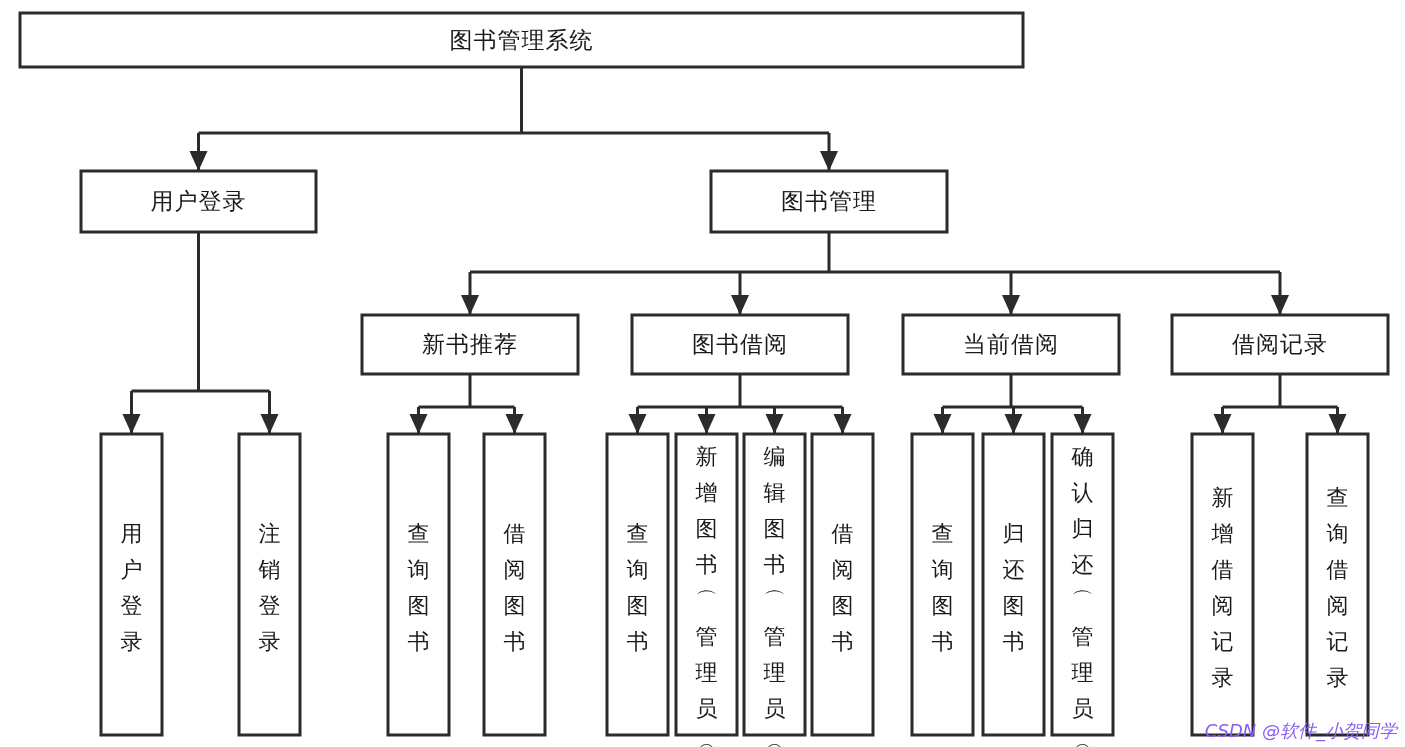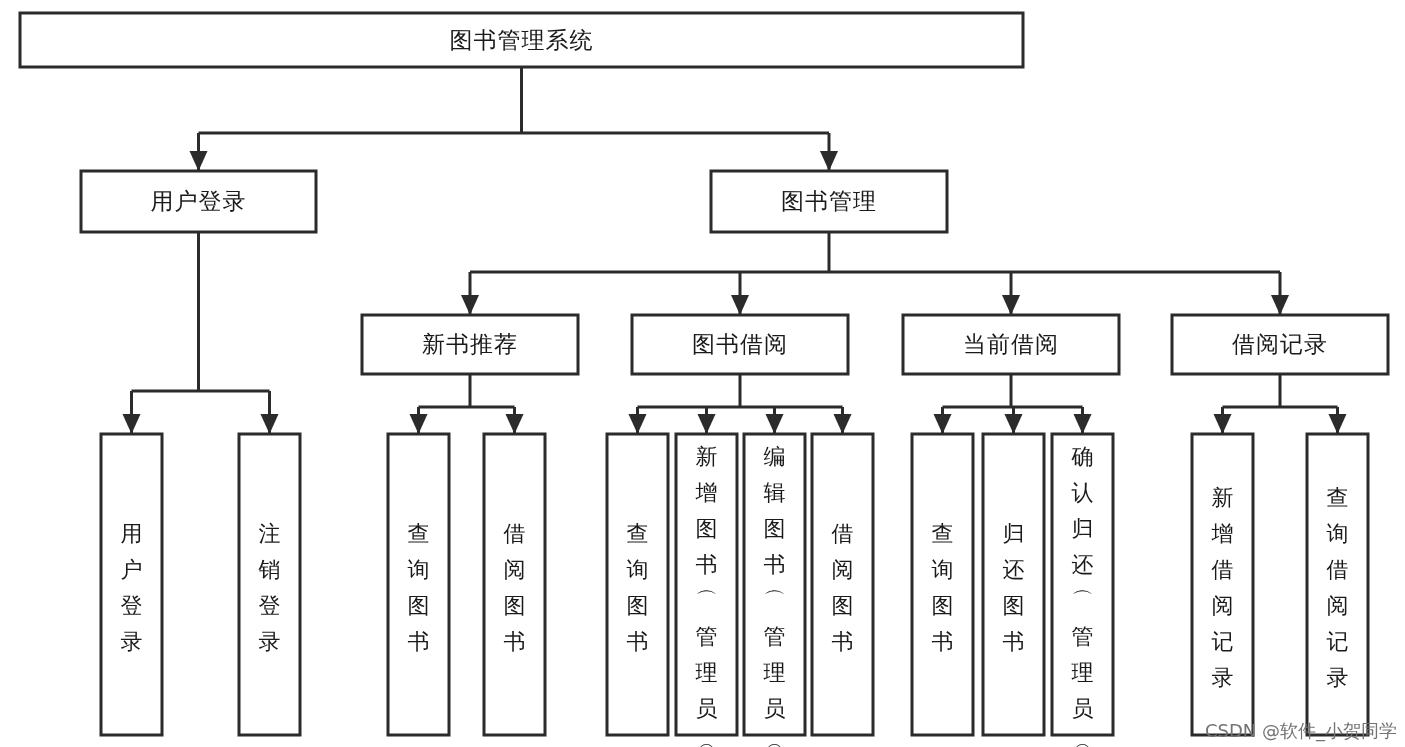--- a/index.html
+++ b/index.html
@@ -57,23 +57,24 @@
     fill: #1a1a1a;
     text-anchor: middle;
     letter-spacing: 0px;
   }
   .watermark-text {
     position: absolute;
     right: 8px;
     bottom: 4px;
     font-family: "DejaVu Sans", "Liberation Sans", sans-serif;
     font-size: 18px;
-    color: #737373;
+    color: #8b5cf6;
     white-space: nowrap;
     user-select: none;
+    font-style: italic;
   }
 </style>
 </head>
 <body>
 
 <div id="diagram-root">
 
   <svg id="flow-svg" viewBox="0 0 1405 747" xmlns="http://www.w3.org/2000/svg">
     <g id="edges-layer">
         <line x1="521.5" y1="67" x2="521.5" y2="133" class="edge-line"></line>

